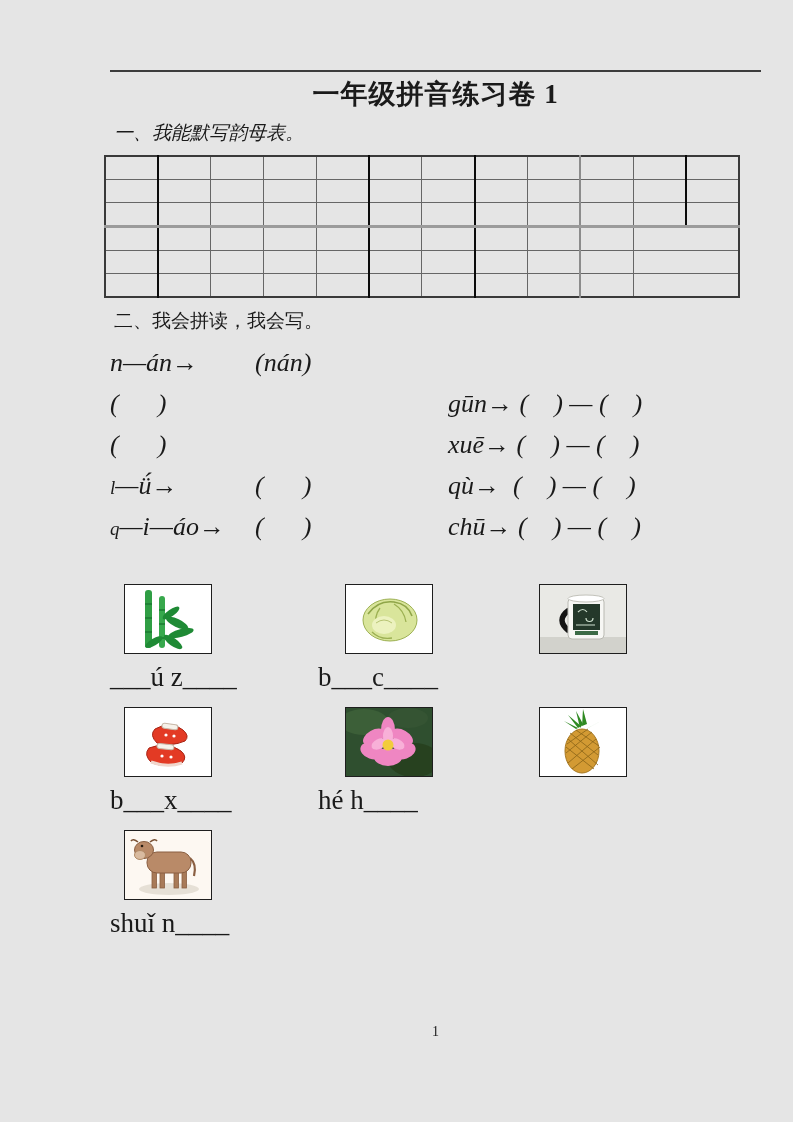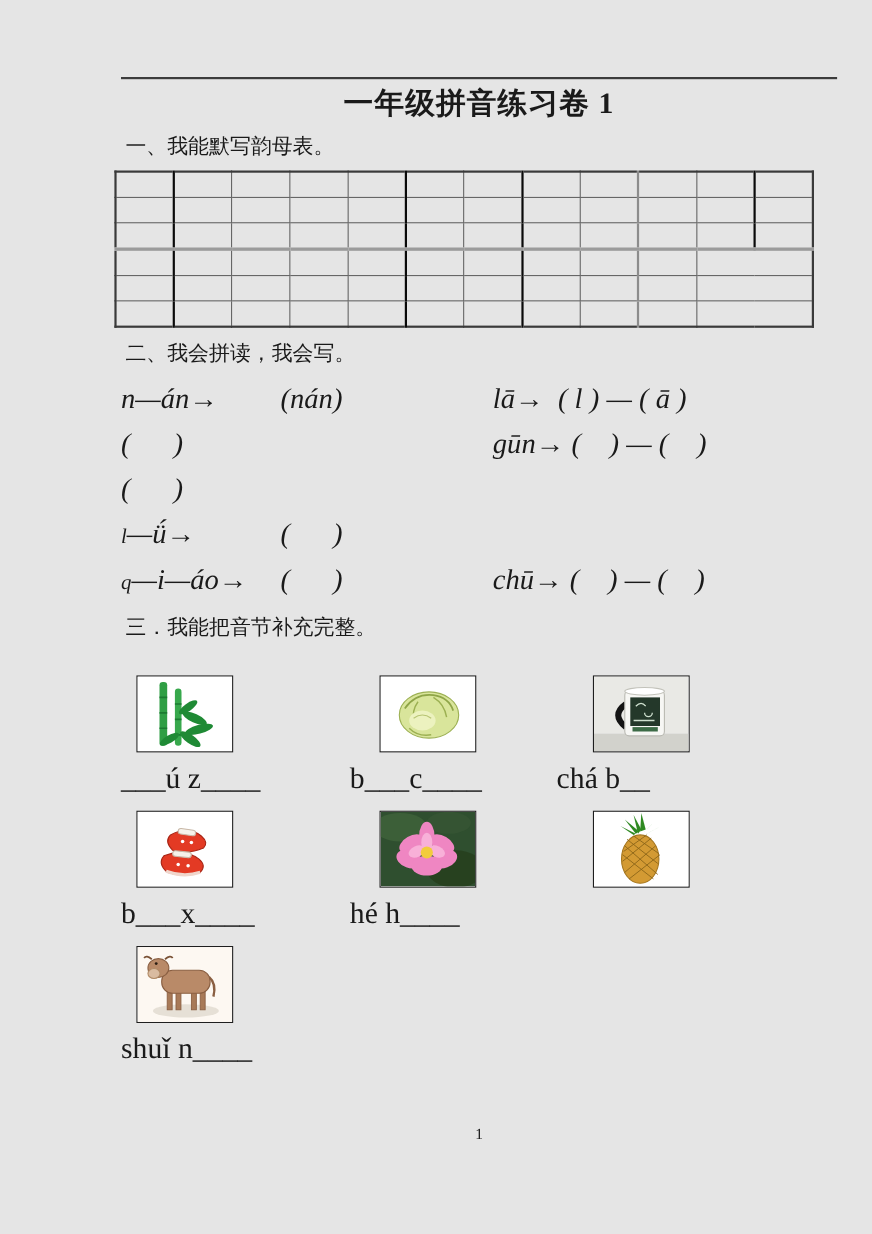--- a/index.html
+++ b/index.html
@@ -4,41 +4,41 @@
 <style>
   html,body{margin:0;padding:0;background:#ffffff;}
   .page{
     position:relative;width:793px;height:1122px;margin:0 auto;background:#e5e5e5;
     font-family:"Liberation Serif","DejaVu Serif",serif;color:#1a1a1a;overflow:hidden;
   }
   .toprule{position:absolute;left:110px;top:70px;width:651px;border-top:2px solid #3c3c3c;}
   .title{position:absolute;left:110px;top:76px;width:651px;margin:0;text-align:center;
     font-size:27px;font-weight:bold;letter-spacing:1px;}
   .section-h{position:absolute;left:114px;font-size:19px;white-space:pre;}
-  .s1h{top:120px;} .s2h{top:308px;} .s3h{top:557px;}
+  .s1h{top:120px;font-style:italic;} .s2h{top:308px;} .s3h{top:557px;}
 
   
   .vtable{position:absolute;left:104px;top:155px;width:636px;border-collapse:collapse;
     table-layout:fixed;border:2px solid #3a3a3a;}
   .vtable td{border:1px solid #666;height:22px;padding:0;}
   .vtable td.bl{border-left:2px solid #0a0a0a;}
   .vtable td.gl{border-left:2px solid #8c8c8c;}
   .vtable tr.thick td{border-top:3px solid #9b9b9b;}
 
   
   .exercises{position:absolute;left:110px;top:342px;width:660px;}
   .ex-row{display:flex;height:41px;line-height:41px;font-size:26px;font-style:italic;}
   .ex-left{width:338px;display:flex;}
   .ex-expr{min-width:145px;white-space:pre;display:inline-block;}
   .ex-lead{font-size:19px;}
   .ex-ans{white-space:pre;}
   .ex-right{white-space:pre;}
 
   
-  .img-grid{position:absolute;left:110px;top:614px;width:660px;display:grid;
+  .img-grid{position:absolute;left:110px;top:584px;width:660px;display:grid;
     grid-template-columns:208px 188px 1fr;grid-auto-rows:123px;}
   .cell{position:relative;}
   .imgbox{width:86px;height:68px;border:1px solid #1e1e1e;background:#fff;overflow:hidden;}
   .cell:nth-child(3n+1) .imgbox{margin-left:14px;}
   .cell:nth-child(3n+2) .imgbox{margin-left:27px;}
   .cell:nth-child(3n)   .imgbox{margin-left:33px;}
   .imgbox svg{display:block;width:86px;height:68px;}
   .blank{margin-top:8px;font-size:27px;white-space:pre;}
 
   .pagenum{position:absolute;left:110px;top:1024px;width:651px;text-align:center;font-size:14px;}
@@ -140,49 +140,49 @@
     </table>
 
   <div class="section-h s2h">二、我会拼读，我会写。</div>
 
   <div class="exercises">
     <div class="ex-row">
       <span class="ex-left">
           <span class="ex-expr"><span class="ex-lead"></span><span>n—án→</span></span>
           <span class="ex-ans">(nán)</span>
         </span>
-      <span class="ex-right">lā→  ( l ) — ( ā )</span>
     </div>
     <div class="ex-row">
       <span class="ex-left">
           <span class="ex-ans">(      )</span>
         </span>
       <span class="ex-right">gūn→ (    ) — (    )</span>
     </div>
     <div class="ex-row">
       <span class="ex-left">
           <span class="ex-ans">(      )</span>
         </span>
+      <span class="ex-right">xuē→ (    ) — (    )</span>
     </div>
     <div class="ex-row">
       <span class="ex-left">
           <span class="ex-expr"><span class="ex-lead">l</span><span>—ǘ→</span></span>
           <span class="ex-ans">(      )</span>
         </span>
+      <span class="ex-right">qù→  (    ) — (    )</span>
     </div>
     <div class="ex-row">
       <span class="ex-left">
           <span class="ex-expr"><span class="ex-lead">q</span><span>—i—áo→</span></span>
           <span class="ex-ans">(      )</span>
         </span>
       <span class="ex-right">chū→ (    ) — (    )</span>
     </div>
   </div>
 
-  <div class="section-h s3h">三．我能把音节补充完整。</div>
 
   <div class="img-grid">
 
     <div class="cell">
       <div class="imgbox">
         <svg viewBox="0 0 86 68">
           <rect width="86" height="68" fill="#ffffff"></rect>
           <rect x="20" y="5" width="7" height="58" rx="3" fill="#2f9e44"></rect>
           <rect x="34" y="11" width="6" height="52" rx="3" fill="#37a84c"></rect>
           <path d="M20 19h7M20 33h7M20 47h7M34 25h6M34 39h6M34 53h6" stroke="#1b7a30" stroke-width="1.5"></path>
@@ -219,21 +219,20 @@
           <rect width="86" height="68" fill="#e9e9e5"></rect>
           <rect x="0" y="52" width="86" height="16" fill="#d2d2cc"></rect>
           <path d="M29 25 q-14 10 0 21" stroke="#141414" stroke-width="5.5" fill="none"></path>
           <rect x="28" y="13" width="36" height="41" rx="4" fill="#f7f7f4" stroke="#b9b9b2"></rect>
           <ellipse cx="46" cy="13.5" rx="18" ry="3.5" fill="#ffffff" stroke="#c2c2ba"></ellipse>
           <rect x="33" y="19" width="27" height="26" fill="#24382a"></rect>
           <path d="M38 27 q5 -5 9 0 M46 33 a3.5 3.5 0 1 0 7 0 M36 40 h19" stroke="#cfe0cf" stroke-width="1.2" fill="none"></path>
           <rect x="35" y="46" width="23" height="4" fill="#3c6b46"></rect>
         </svg>
       </div>
-      <div class="blank">chá b__</div>
     </div>
 
 
     <div class="cell">
       <div class="imgbox">
         <svg viewBox="0 0 86 68">
           <rect width="86" height="68" fill="#ffffff"></rect>
           <path d="M30 21 q16 -9 28 1 q7 6 2 11 q-14 6 -28 2 q-8 -8 -2 -14z" fill="#e33a24" stroke="#a82414"></path>
           <rect x="37" y="16" width="16" height="5" rx="2.5" fill="#f6f2ea" stroke="#c8b8a8" transform="rotate(8 45 18)"></rect>
           <circle cx="41" cy="27" r="1.6" fill="#ffffff"></circle>

